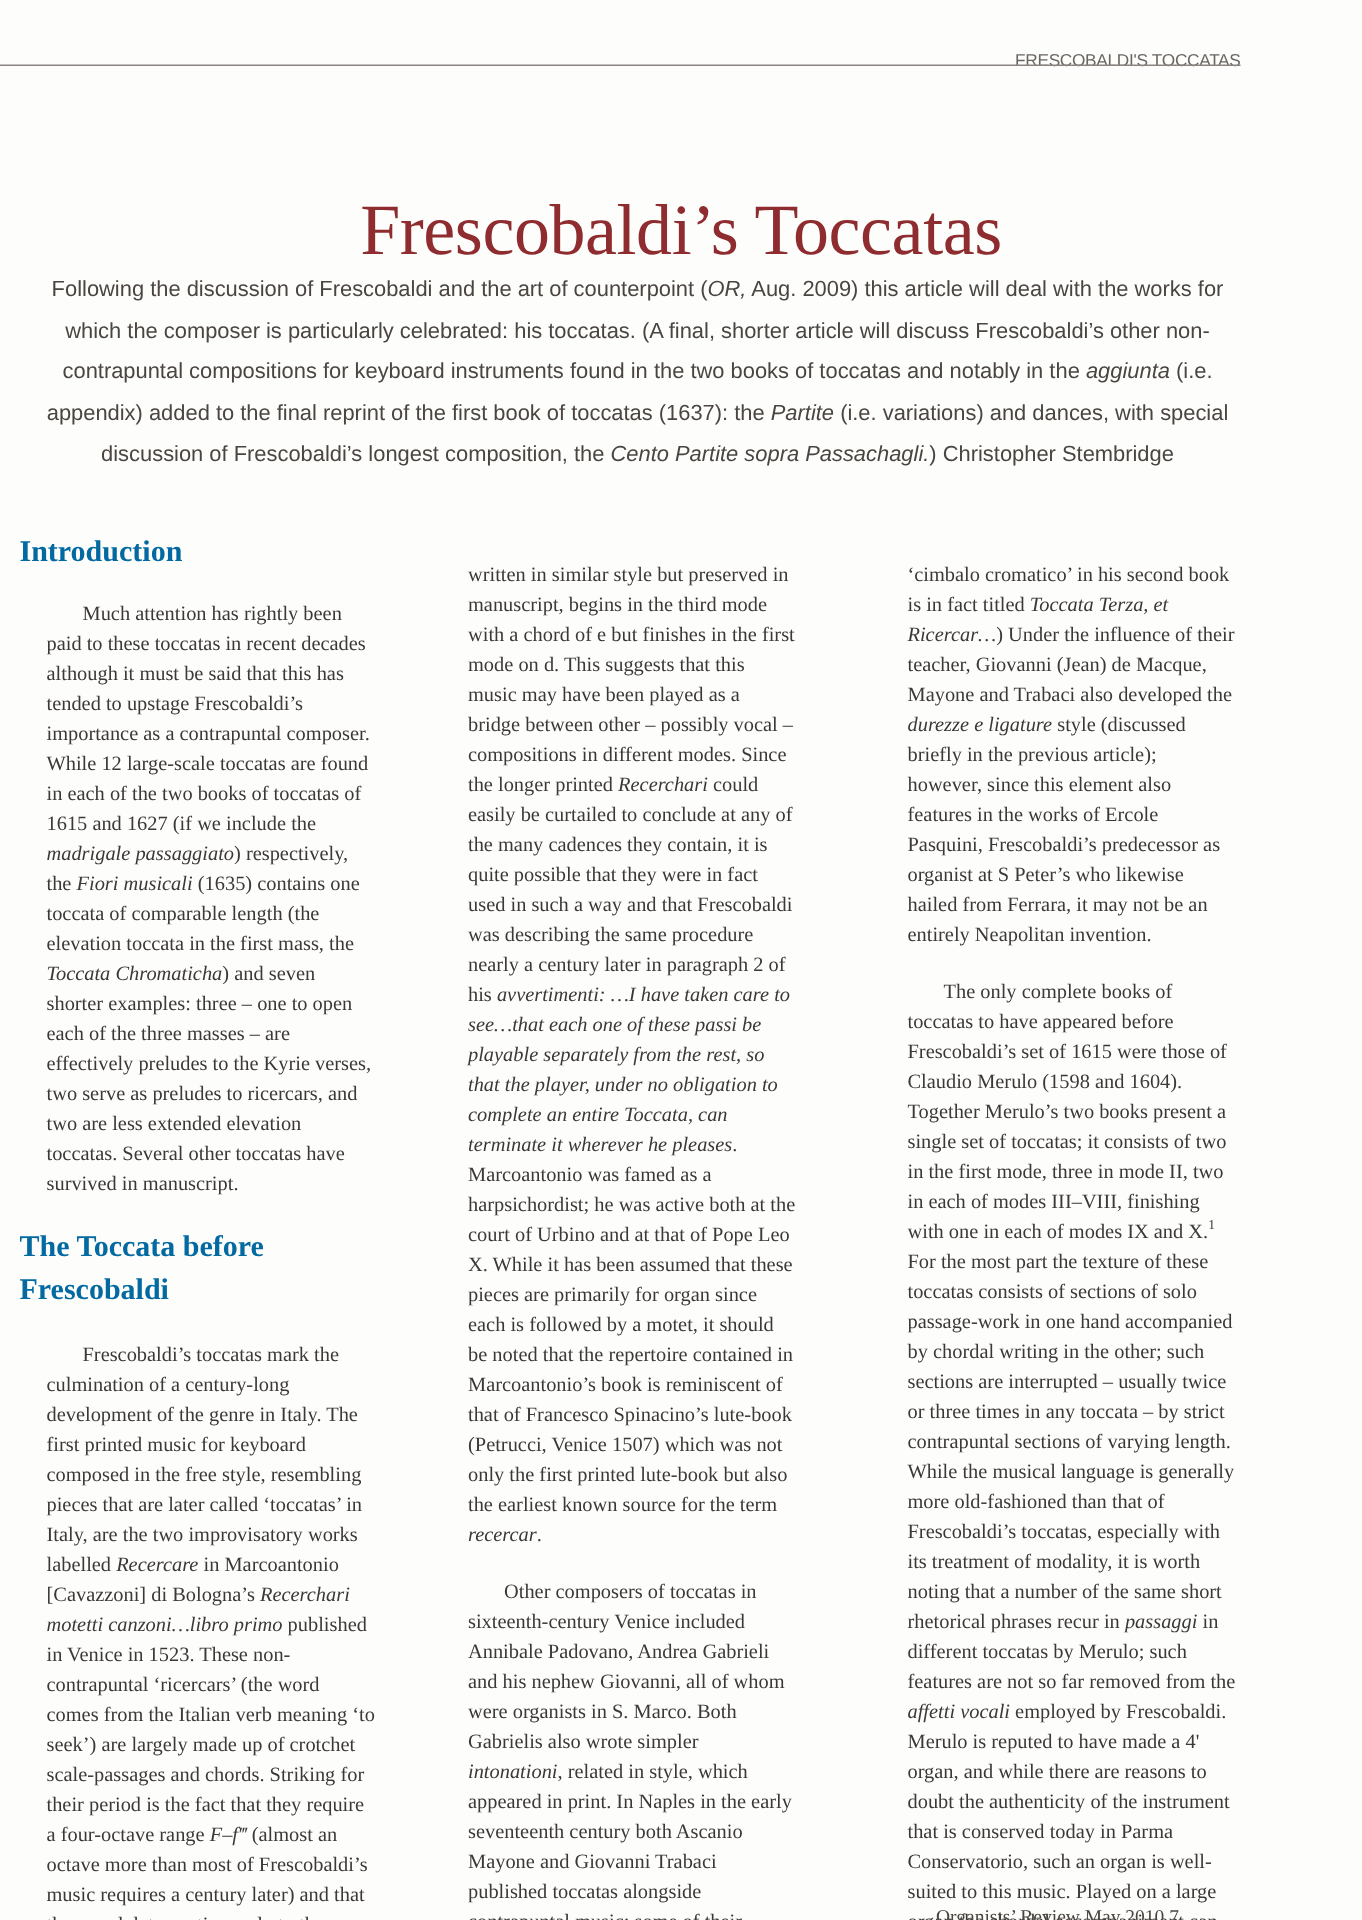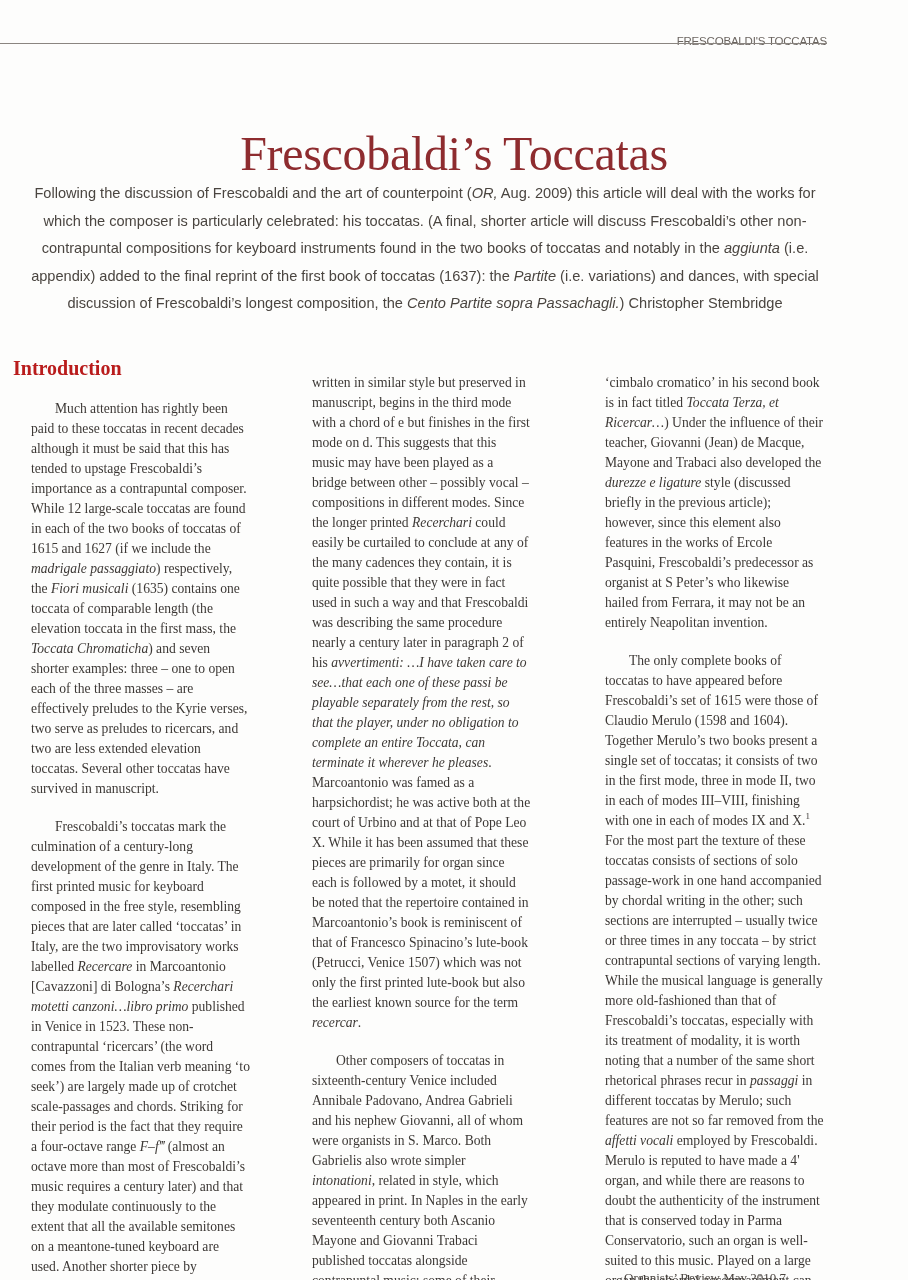--- a/index.html
+++ b/index.html
@@ -45,21 +45,21 @@
   }
   .col p { margin: 18px; }
   .col p.indent { text-indent: 24px; }
   .col em { font-style: italic; }
   .col1 { left: 13px; }
   .col2 { left: 294px; }
   .col3 { left: 587px; }
   h2.section {
     font-family: "Liberation Serif", serif;
     font-size: 20px; font-weight: bold;
-    color: #b91c1c; margin: 0; line-height: 26px;
+    color: #0369a1; margin: 0; line-height: 26px;
   }
   h2.section.second { margin-top: 18px; line-height: 29px; }
   sup { font-size: 9px; line-height: 0; vertical-align: super; }
   .footer {
     position: absolute; left: 624px; top: 1270px; width: 230px;
     font-family: "Liberation Serif", serif; font-size: 13px;
     color: #4a4540; white-space: nowrap;
   }
 </style>
 </head>
@@ -68,20 +68,21 @@
 <div class="running-head">FRESCOBALDI'S TOCCATAS</div>
 <div class="head-rule"></div>
 
 <h1 class="title">Frescobaldi’s Toccatas</h1>
 
 <p class="standfirst"><span>Following the discussion of Frescobaldi and the art of counterpoint (</span><em>OR,</em><span> Aug. 2009) this article will deal with the works for which the composer is particularly celebrated: his toccatas. (A final, shorter article will discuss Frescobaldi’s other non-contrapuntal compositions for keyboard instruments found in the two books of toccatas and notably in the </span><em>aggiunta</em><span> (i.e. appendix) added to the final reprint of the first book of toccatas (1637): the </span><em>Partite</em><span> (i.e. variations) and dances, with special discussion of Frescobaldi’s longest composition, the </span><em>Cento Partite sopra Passachagli.</em><span>) Christopher Stembridge</span></p>
 
 <div class="col col1">
   <h2 class="section">Introduction</h2>
   <p class="indent"><span>Much attention has rightly been paid to these toccatas in recent decades although it must be said that this has tended to upstage Frescobaldi’s importance as a contrapuntal composer. While 12 large-scale toccatas are found in each of the two books of toccatas of 1615 and 1627 (if we include the </span><em>madrigale passaggiato</em><span>) respectively, the </span><em>Fiori musicali</em><span> (1635) contains one toccata of comparable length (the elevation toccata in the first mass, the </span><em>Toccata Chromaticha</em><span>) and seven shorter examples: three – one to open each of the three masses – are effectively preludes to the Kyrie verses, two serve as preludes to ricercars, and two are less extended elevation toccatas. Several other toccatas have survived in manuscript.</span></p>
+  <h2 class="section second">The Toccata before Frescobaldi</h2>
   <p class="indent"><span>Frescobaldi’s toccatas mark the culmination of a century-long development of the genre in Italy. The first printed music for keyboard composed in the free style, resembling pieces that are later called ‘toccatas’ in Italy, are the two improvisatory works labelled </span><em>Recercare</em><span> in Marcoantonio [Cavazzoni] di Bologna’s </span><em>Recerchari motetti canzoni…libro primo</em><span> published in Venice in 1523. These non-contrapuntal ‘ricercars’ (the word comes from the Italian verb meaning ‘to seek’) are largely made up of crotchet scale-passages and chords. Striking for their period is the fact that they require a four-octave range </span><em>F–f‴</em><span> (almost an octave more than most of Frescobaldi’s music requires a century later) and that they modulate continuously to the extent that all the available semitones on a meantone-tuned keyboard are used. Another shorter piece by Marcoantonio entitled </span><em>Recercada</em><span>,</span></p>
 </div>
 
 <div class="col col2">
   <p><span>written in similar style but preserved in manuscript, begins in the third mode with a chord of e but finishes in the first mode on d. This suggests that this music may have been played as a bridge between other – possibly vocal – compositions in different modes. Since the longer printed </span><em>Recerchari</em><span> could easily be curtailed to conclude at any of the many cadences they contain, it is quite possible that they were in fact used in such a way and that Frescobaldi was describing the same procedure nearly a century later in paragraph 2 of his </span><em>avvertimenti: …I have taken care to see…that each one of these passi be playable separately from the rest, so that the player, under no obligation to complete an entire Toccata, can terminate it wherever he pleases</em><span>. Marcoantonio was famed as a harpsichordist; he was active both at the court of Urbino and at that of Pope Leo X. While it has been assumed that these pieces are primarily for organ since each is followed by a motet, it should be noted that the repertoire contained in Marcoantonio’s book is reminiscent of that of Francesco Spinacino’s lute-book (Petrucci, Venice 1507) which was not only the first printed lute-book but also the earliest known source for the term </span><em>recercar</em><span>.</span></p>
   <p class="indent"><span>Other composers of toccatas in sixteenth-century Venice included Annibale Padovano, Andrea Gabrieli and his nephew Giovanni, all of whom were organists in S. Marco. Both Gabrielis also wrote simpler </span><em>intonationi</em><span>, related in style, which appeared in print. In Naples in the early seventeenth century both Ascanio Mayone and Giovanni Trabaci published toccatas alongside contrapuntal music; some of their toccatas also include contrapuntal sections. (Two of Mayone’s toccatas of 1603 could almost be labelled ‘Prelude and Fugue’; Trabaci’s toccata for</span></p>
 </div>
 
 <div class="col col3">
   <p><span>‘cimbalo cromatico’ in his second book is in fact titled </span><em>Toccata Terza, et Ricercar…</em><span>) Under the influence of their teacher, Giovanni (Jean) de Macque, Mayone and Trabaci also developed the </span><em>durezze e ligature</em><span> style (discussed briefly in the previous article); however, since this element also features in the works of Ercole Pasquini, Frescobaldi’s predecessor as organist at S Peter’s who likewise hailed from Ferrara, it may not be an entirely Neapolitan invention.</span></p>

